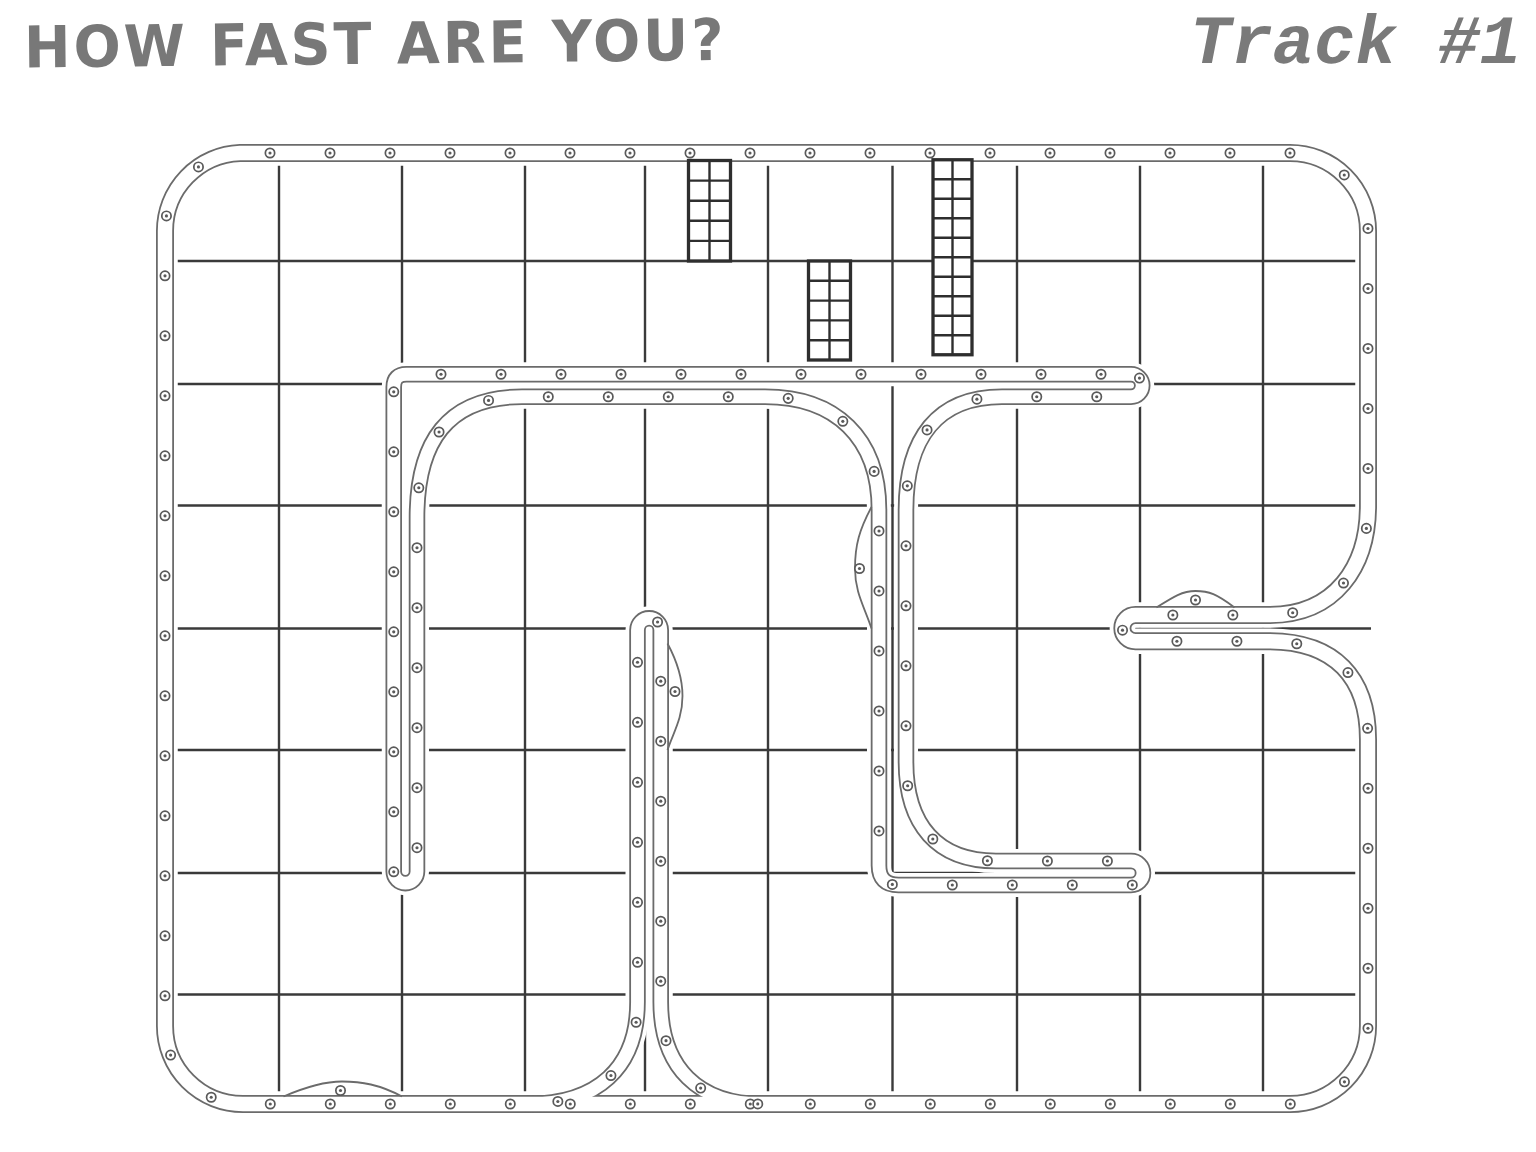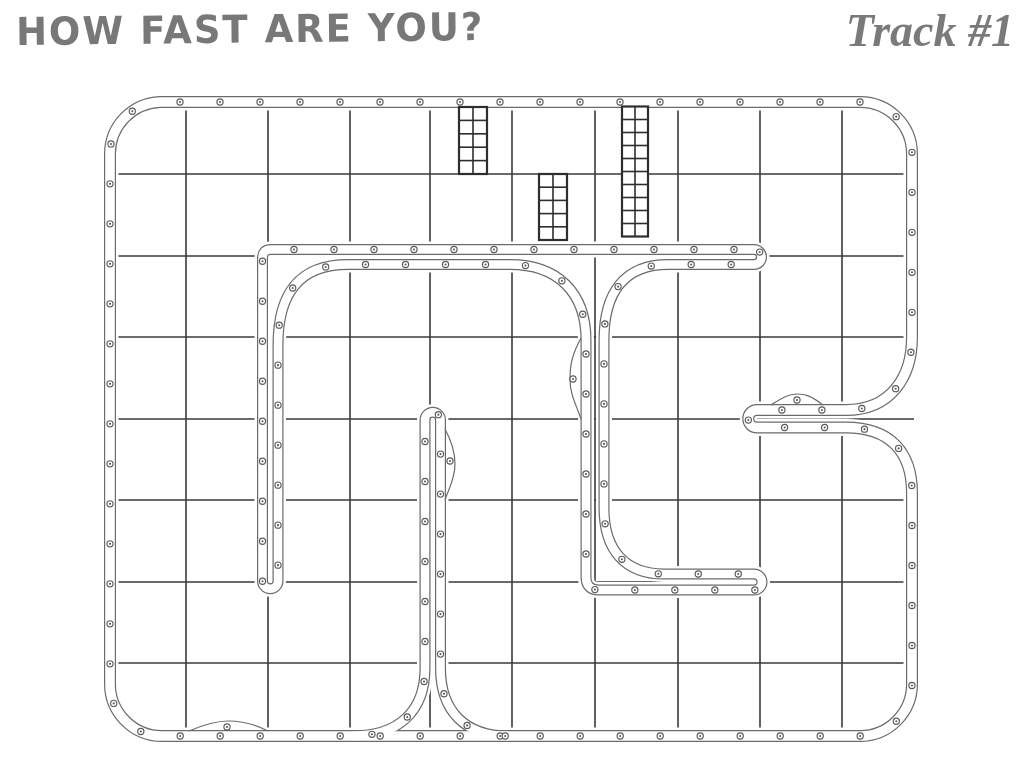--- a/index.html
+++ b/index.html
@@ -10,21 +10,21 @@
   }
   .page-title{
     position:absolute;left:16px;top:8px;
     font-family:"DejaVu Sans","Liberation Sans",sans-serif;
     font-weight:bold;font-size:37px;letter-spacing:2px;
     color:#787878;transform:scaleY(1.04) rotate(-0.6deg);
     white-space:nowrap;
   }
   .track-label{
     position:absolute;right:10px;top:4px;
-    font-family:Liberation Serif, serif;
+    font-family:Liberation Mono, monospace;
     font-style:italic;font-weight:600;font-size:46px;
     color:#7a7a7a;white-space:nowrap;
   }
   .side-info{
     position:absolute;right:6px;bottom:2px;
     transform-origin:100% 100%;
     transform:rotate(-90deg);
     font-family:"DejaVu Sans","Liberation Sans",sans-serif;
     font-style:italic;font-weight:500;font-size:32px;line-height:1.12;
     color:#8e8e8e;white-space:nowrap;text-align:left;

